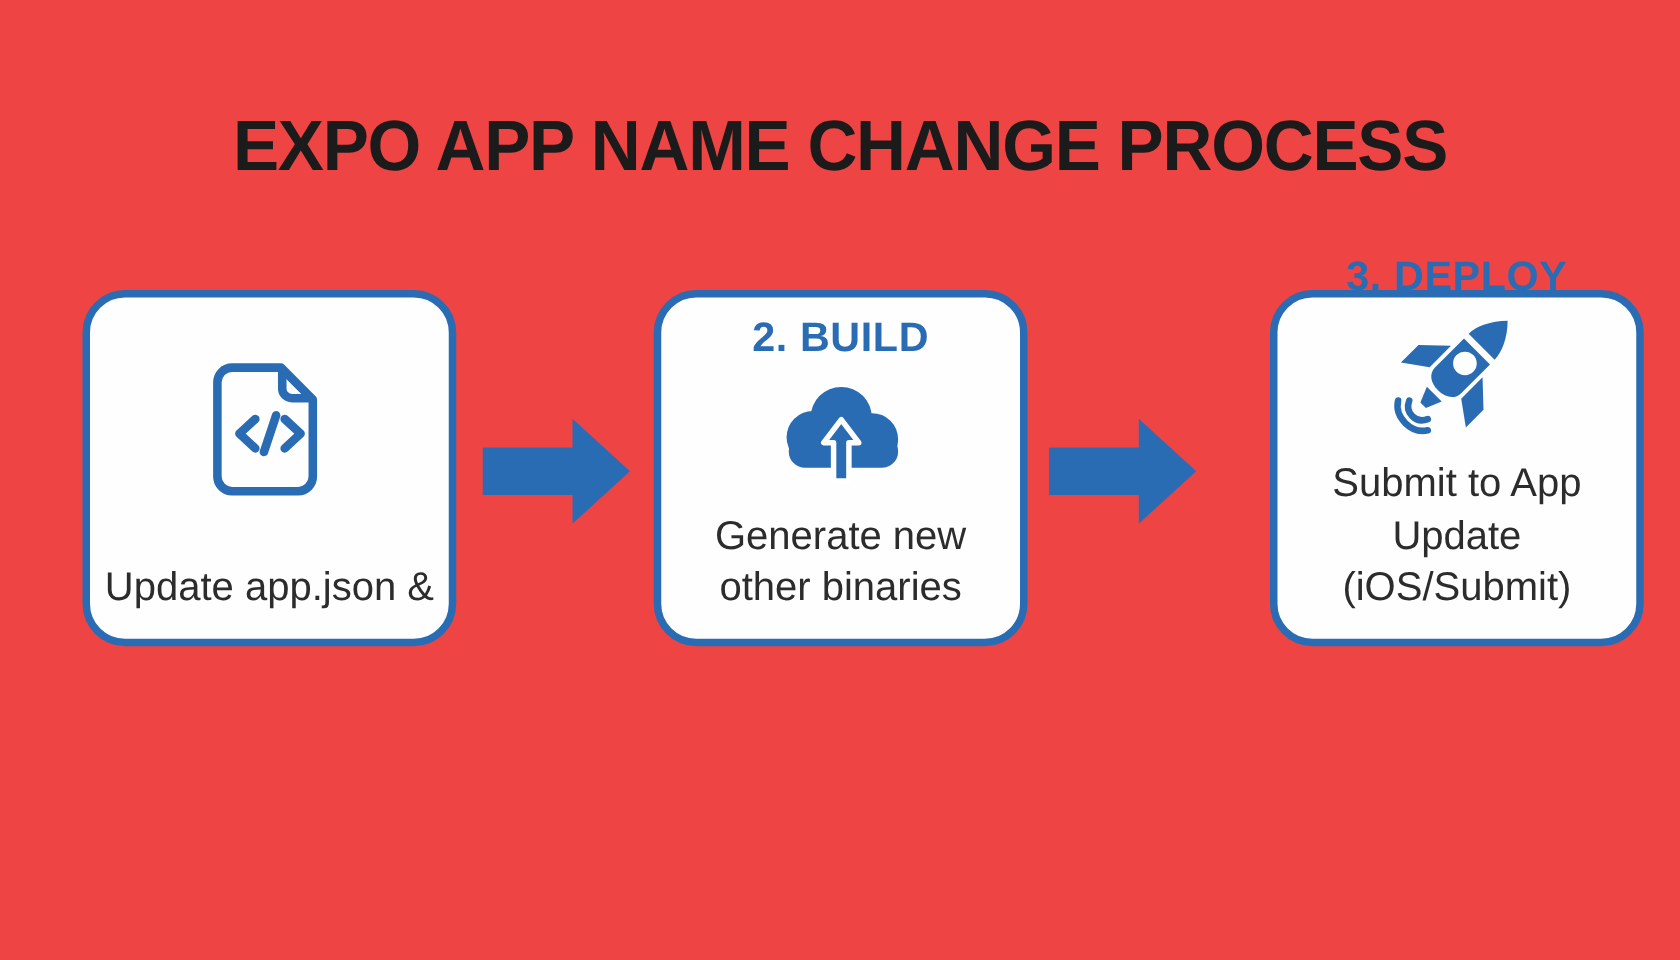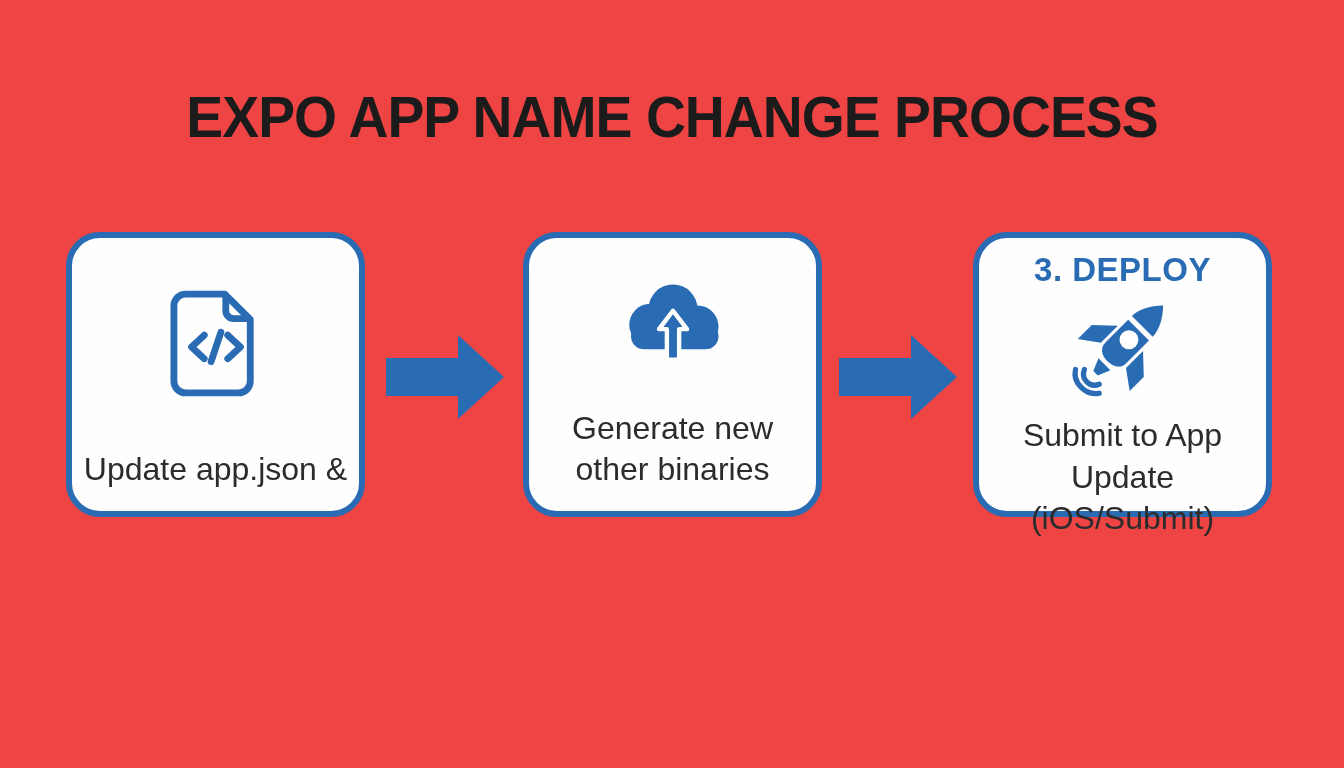--- a/index.html
+++ b/index.html
@@ -36,21 +36,21 @@
     box-sizing: border-box;
     border: 6px solid #2a6cb4;
     border-radius: 34px;
     background: #fefefe;
     display: flex;
     flex-direction: column;
     align-items: center;
   }
   .step-box.pos-1 { left: 66px; }
   .step-box.pos-2 { left: 523px; }
-  .step-box.pos-3 { left: 973px; }
+  .step-box.pos-3 { left: 1016px; justify-content: flex-end; }
   .step-heading {
     margin-top: 13px;
     font-size: 33px;
     font-weight: bold;
     letter-spacing: 0.5px;
     color: #2a6cb4;
   }
   .step-icon-wrap {
     flex: 1;
     display: flex;
@@ -94,20 +94,21 @@
     </div>
   </div>
 
   <div class="connector pos-1">
     <svg width="118" height="84" viewBox="0 0 118 84" aria-hidden="true">
       <polygon points="0,23 72,23 72,0 118,42 72,84 72,61 0,61" fill="#2a6cb4"></polygon>
     </svg>
   </div>
 
   <div class="step-box pos-2">
+    <div class="step-heading">2. BUILD</div>
     <div class="step-icon-wrap">
       <svg width="112" height="100" viewBox="0 0 128 100" aria-hidden="true">
         <g fill="#2a6cb4">
           <circle cx="38" cy="52" r="24"></circle>
           <circle cx="64" cy="34" r="28"></circle>
           <circle cx="92" cy="54" r="24"></circle>
           <rect x="16" y="50" width="100" height="30" rx="15"></rect>
         </g>
         <path d="M64 36 L48 57 L57 57 L57 92 L71 92 L71 57 L80 57 Z" fill="#2a6cb4" stroke="#ffffff" stroke-width="5" stroke-linejoin="round"></path>
       </svg>

